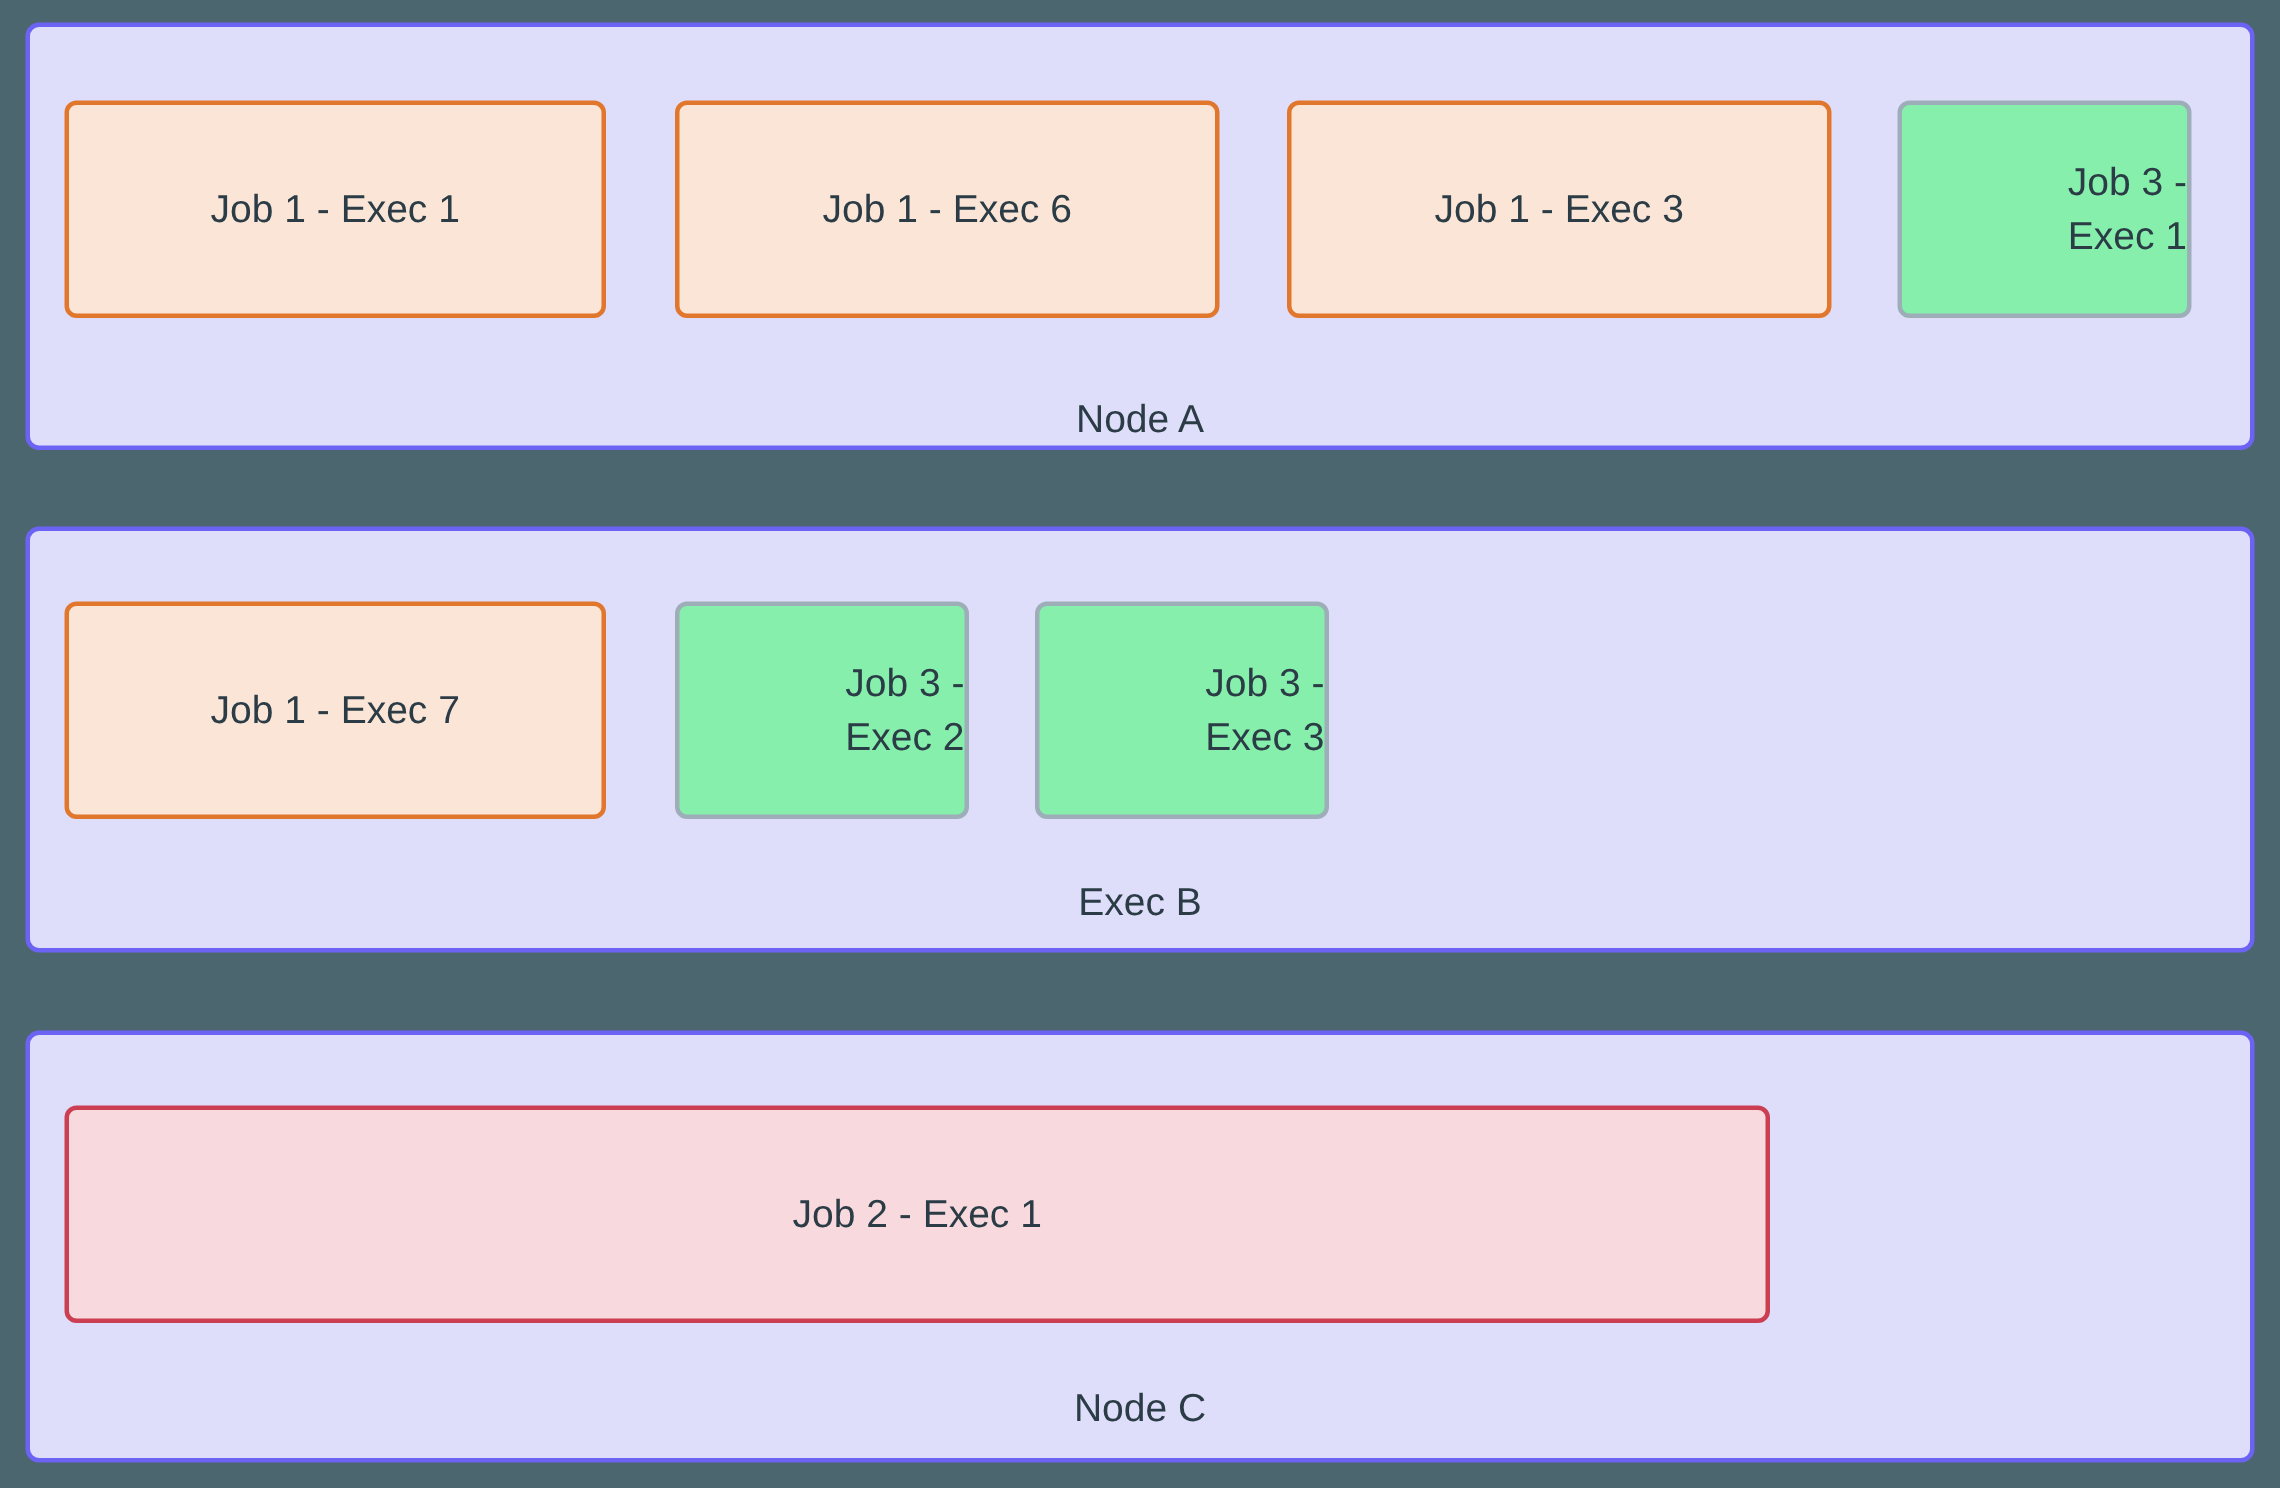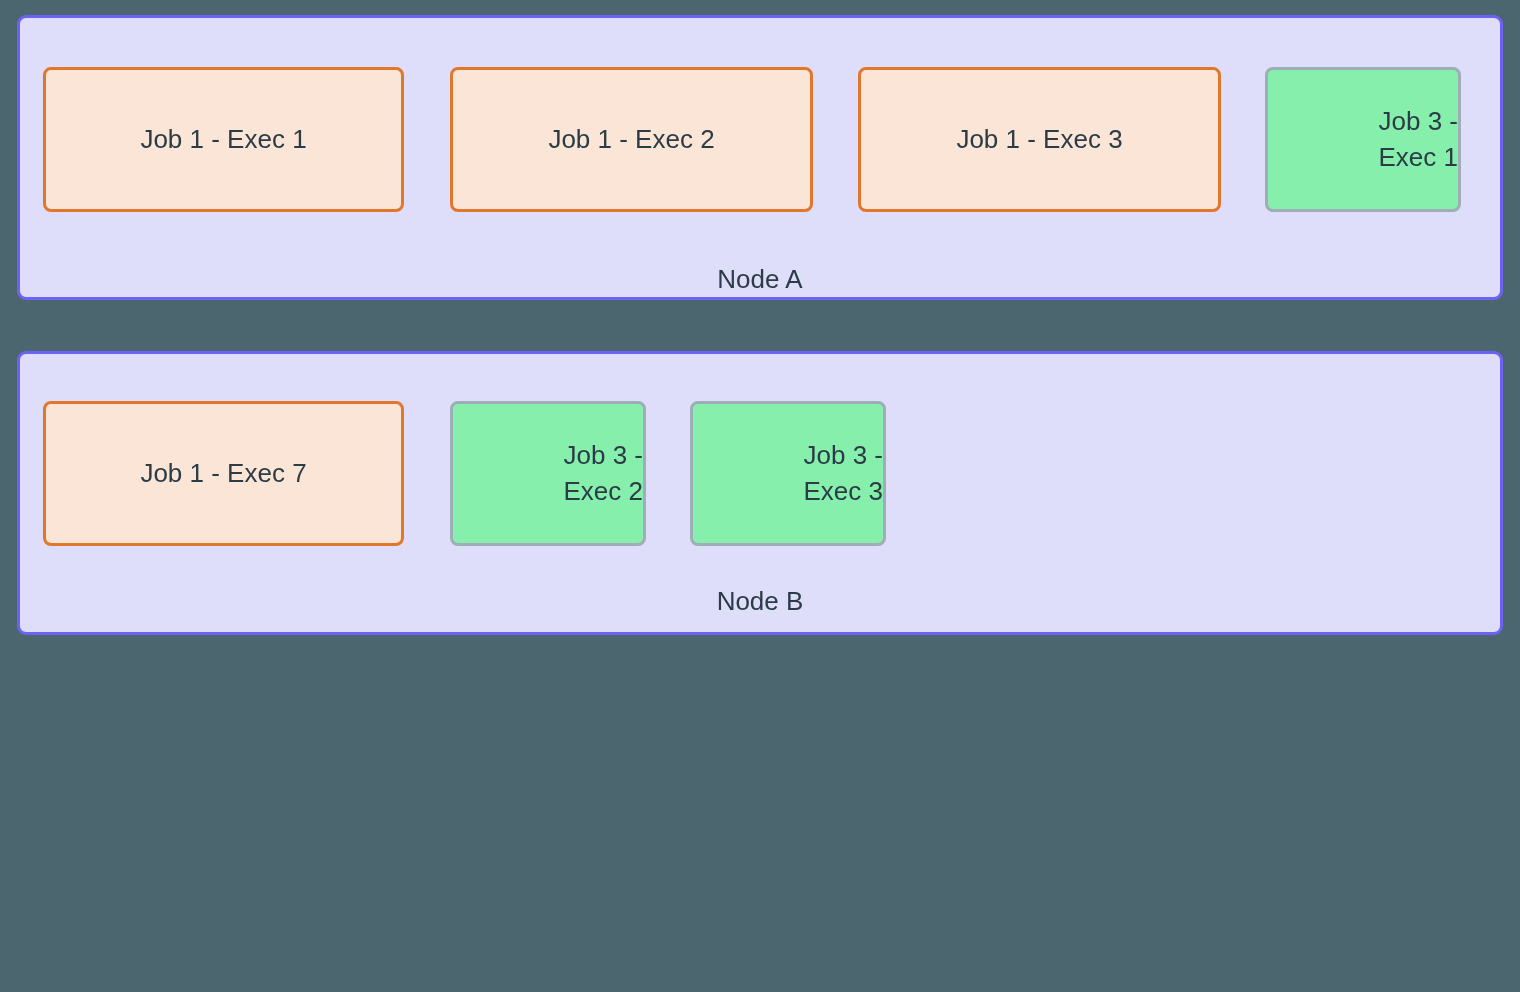--- a/index.html
+++ b/index.html
@@ -101,21 +101,21 @@
 
 <div id="diagram">
 
   <div id="node-a" class="node-container">
 
     <div id="box-j1e1" class="exec-box orange">
       <span class="exec-label">Job 1 - Exec 1</span>
     </div>
 
     <div id="box-j1e2" class="exec-box orange">
-      <span class="exec-label">Job 1 - Exec 2</span>
+      <span class="exec-label">Job 1 - Exec 6</span>
     </div>
 
     <div id="box-j1e3" class="exec-box orange">
       <span class="exec-label">Job 1 - Exec 3</span>
     </div>
 
     <div id="box-j3e1" class="exec-box gray">
       <span class="exec-label">Job  3 -
 Exec 1</span>
     </div>
@@ -132,17 +132,25 @@
     <div id="box-j3e2" class="exec-box gray">
       <span class="exec-label">Job 3 -
 Exec 2</span>
     </div>
 
     <div id="box-j3e3" class="exec-box gray">
       <span class="exec-label">Job  3 -
 Exec 3</span>
     </div>
 
-    <div id="node-b-label" class="node-label">Node B</div>
+    <div id="node-b-label" class="node-label">Exec B</div>
   </div>
 
+  <div id="node-c" class="node-container">
+
+    <div id="box-j2e1" class="exec-box red">
+      <span class="exec-label">Job 2 - Exec 1</span>
+    </div>
+
+    <div id="node-c-label" class="node-label">Node C</div>
+  </div>
 
 </div>
 
 </body></html>

